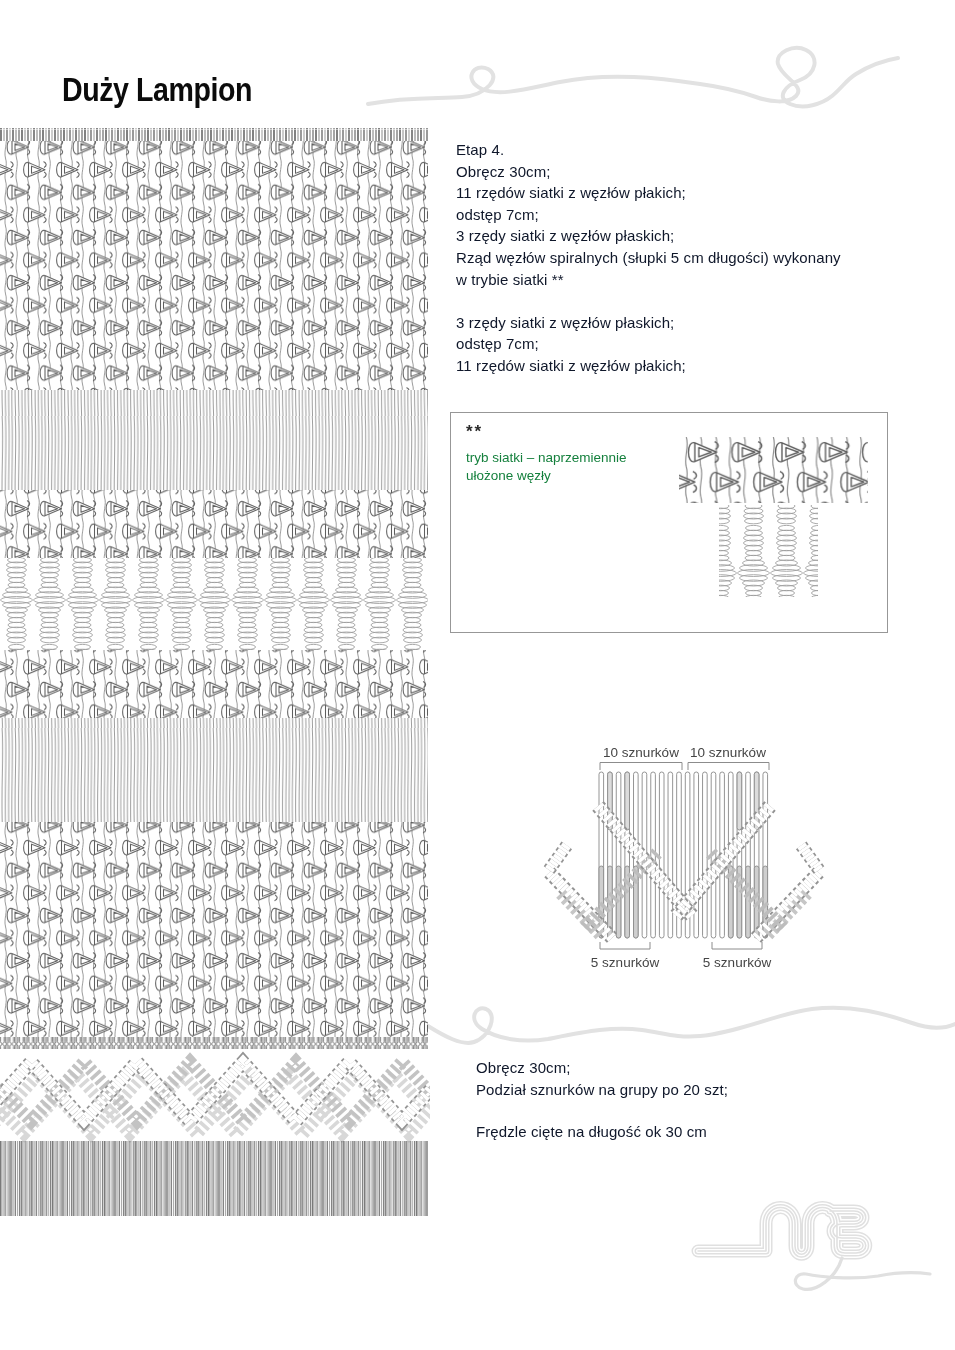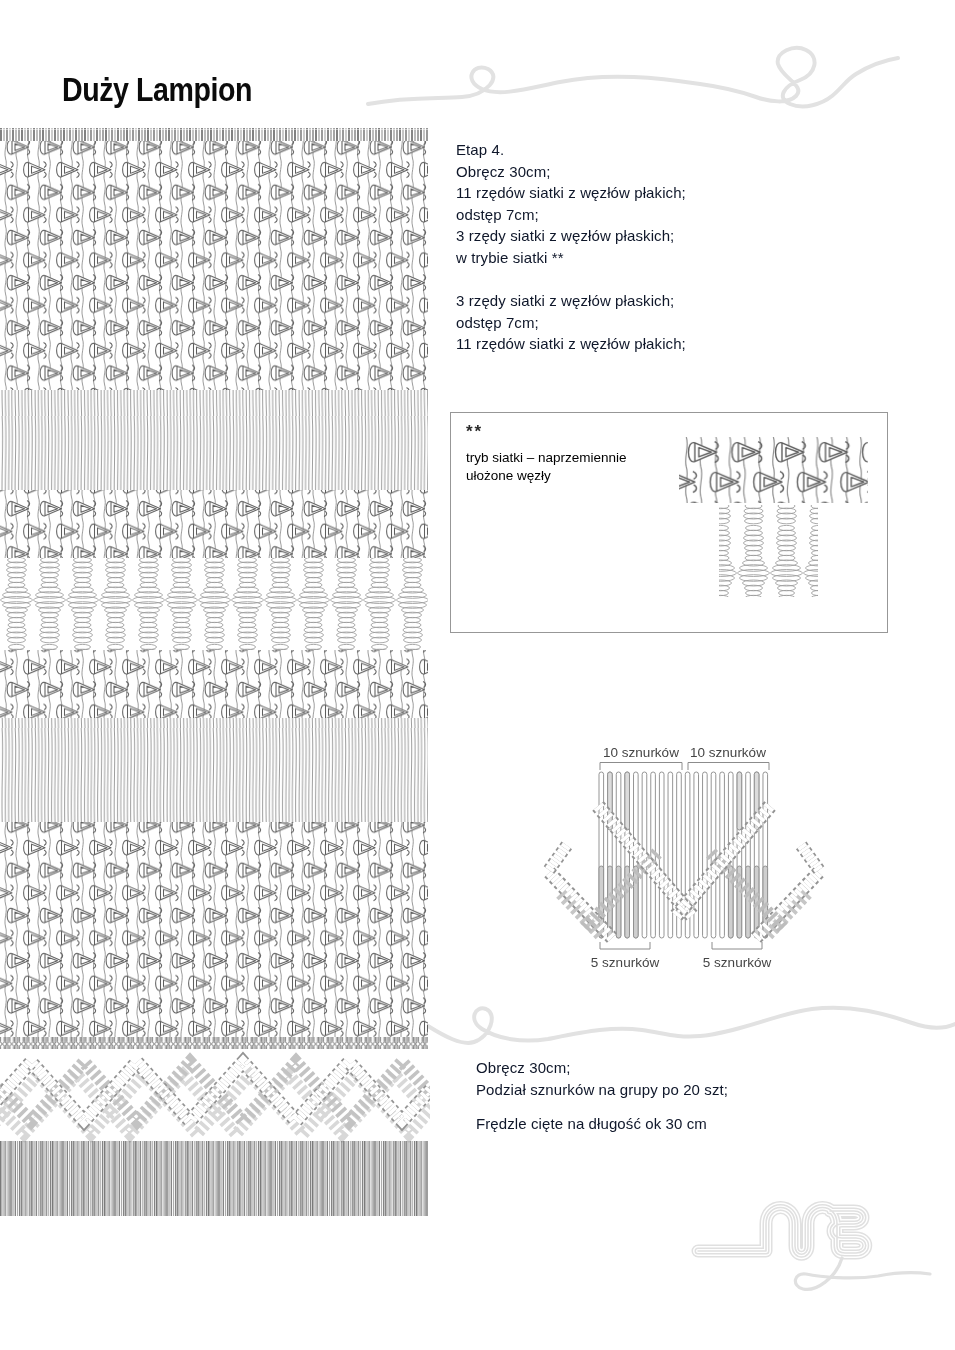--- a/index.html
+++ b/index.html
@@ -10,28 +10,28 @@
   .abs{position:absolute}
   .page-title{
     position:absolute;left:62px;top:70px;margin:0;
     font-size:34px;font-weight:800;color:#0b0b0b;letter-spacing:-.5px;
     transform:scaleX(.84);transform-origin:left center;white-space:nowrap;
   }
   .textblock{position:absolute;font-size:15px;color:#0f172a}
   .tline{min-height:21.6px;line-height:21.6px;white-space:nowrap;letter-spacing:.1px}
   .etap4{left:456px;top:139px}
   .etap5{left:476px;top:1057px}
-  .fringe-note{margin-top:13px}
+  .fringe-note{margin-top:21px}
   .notebox{
     position:absolute;left:450px;top:412px;width:438px;height:221px;
     border:1px solid #979797;box-sizing:border-box;background:#fff;
   }
   .note-marker{position:absolute;left:15px;top:9px;font-size:17px;font-weight:700;
     letter-spacing:2px;color:#2b2b2b}
-  .note-text{position:absolute;left:15px;top:36px;font-size:13.5px;line-height:18px;color:#000000}
+  .note-text{position:absolute;left:15px;top:36px;font-size:13.5px;line-height:18px;color:#15803d}
   .note-art{position:absolute;right:16px;top:20px}
   svg text{font-family:"Liberation Sans",sans-serif}
 </style>
 </head>
 <body>
 
 <svg width="0" height="0" style="position:absolute" aria-hidden="true">
   <defs>
     <g id="knotG" stroke="#5e5e5e" stroke-width="1.05" fill="#ffffff" stroke-linejoin="round">
       <path d="M8.5,1.5 C2,-1 2,18 8.5,15.5"></path>
@@ -143,20 +143,21 @@
   </g>
   <rect x="0" y="1141" width="428" height="75" fill="url(#fringeP)"></rect>
 </svg>
 
 <div class="textblock etap4">
   <div class="tline">Etap 4.</div>
   <div class="tline">Obręcz 30cm;</div>
   <div class="tline">11 rzędów siatki z węzłów płakich;</div>
   <div class="tline">odstęp 7cm;</div>
   <div class="tline">3 rzędy siatki z węzłów płaskich;</div>
+  <div class="tline">Rząd węzłów spiralnych (słupki 5 cm długości) wykonany</div>
   <div class="tline">w trybie siatki **</div>
   <div class="tline"></div>
   <div class="tline">3 rzędy siatki z węzłów płaskich;</div>
   <div class="tline">odstęp 7cm;</div>
   <div class="tline">11 rzędów siatki z węzłów płakich;</div>
 </div>
 
 <div class="notebox">
   <div class="note-marker">**</div>
   <div class="note-text">

